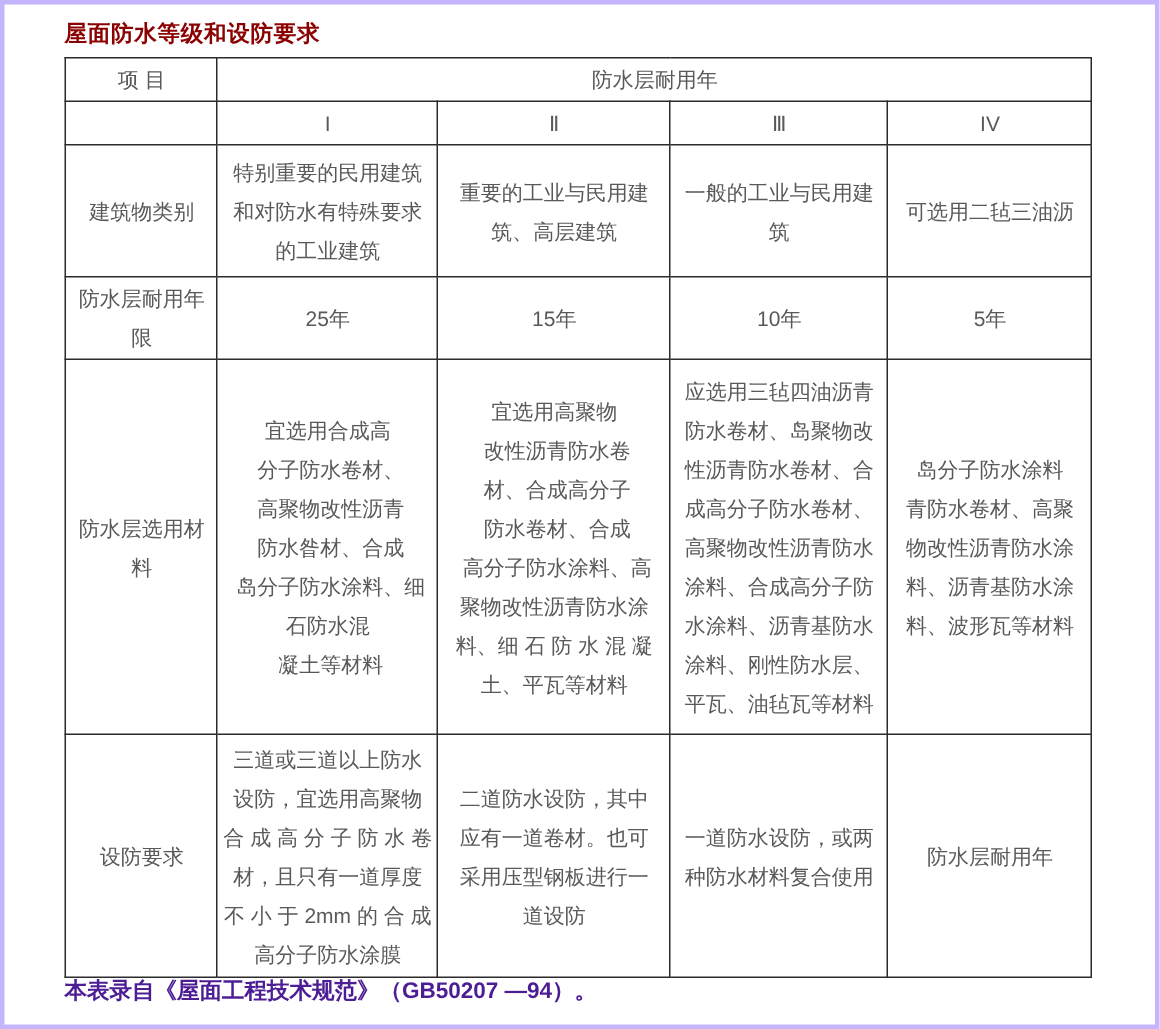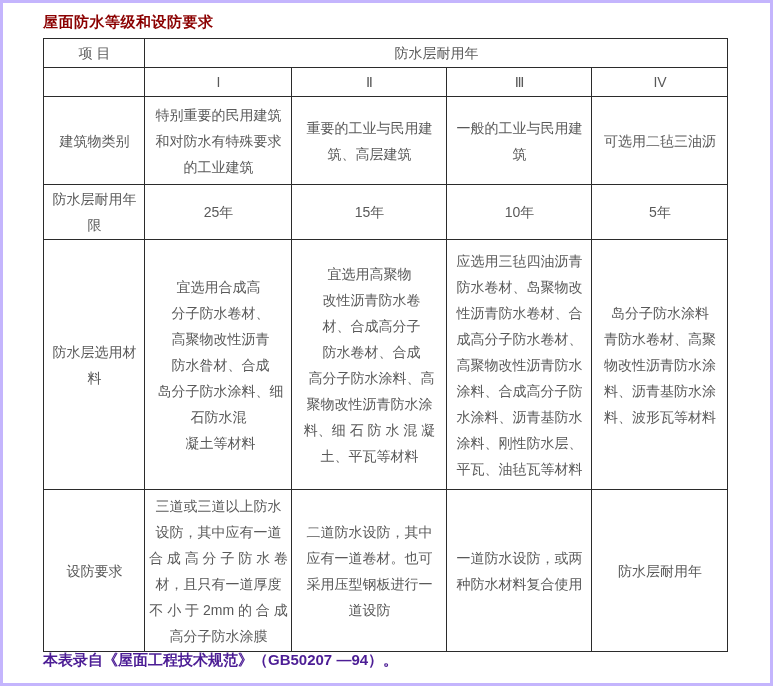--- a/index.html
+++ b/index.html
@@ -140,21 +140,21 @@
         <td class="cell-pre">岛分子防水涂料
 青防水卷材、高聚
 物改性沥青防水涂
 料、沥青基防水涂
 料、波形瓦等材料</td>
       </tr>
 
       <tr class="r-require">
         <td class="cell-pre">设防要求</td>
         <td class="cell-pre">三道或三道以上防水
-设防，其中应有一道
+设防，宜选用高聚物
 合 成 高 分 子 防 水 卷
 材，且只有一道厚度
 不 小 于 2mm 的 合 成
 高分子防水涂膜</td>
         <td class="cell-pre">二道防水设防，其中
 应有一道卷材。也可
 采用压型钢板进行一
 道设防</td>
         <td class="cell-pre">一道防水设防，或两
 种防水材料复合使用</td>

